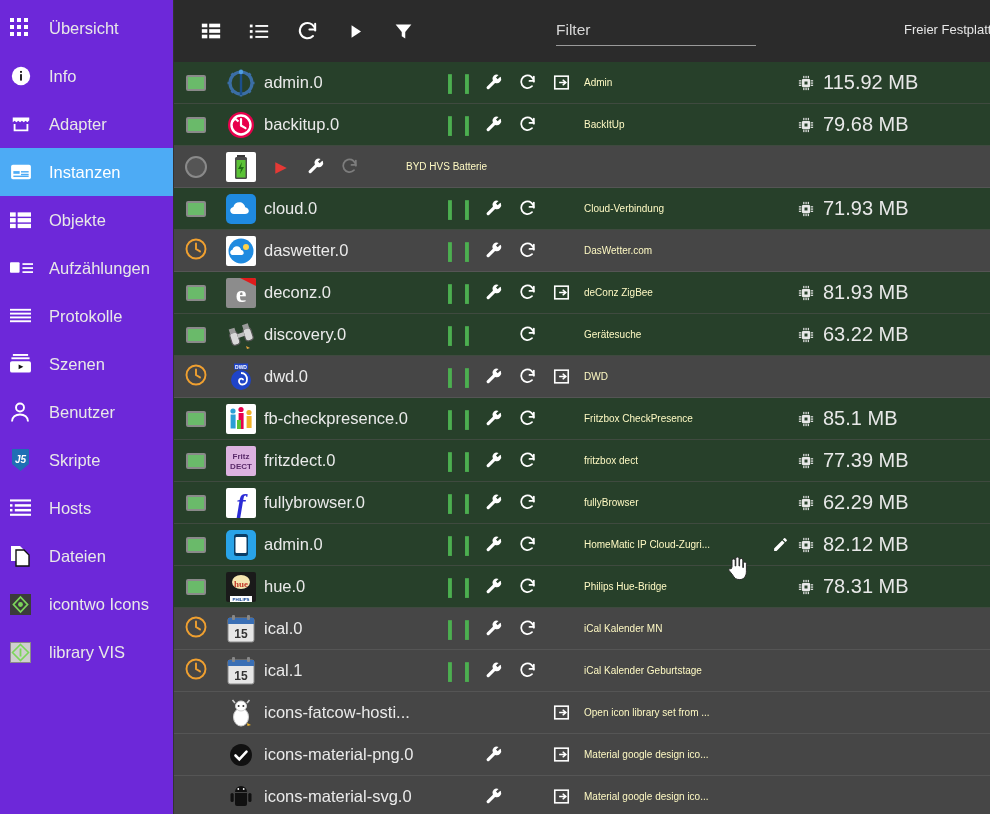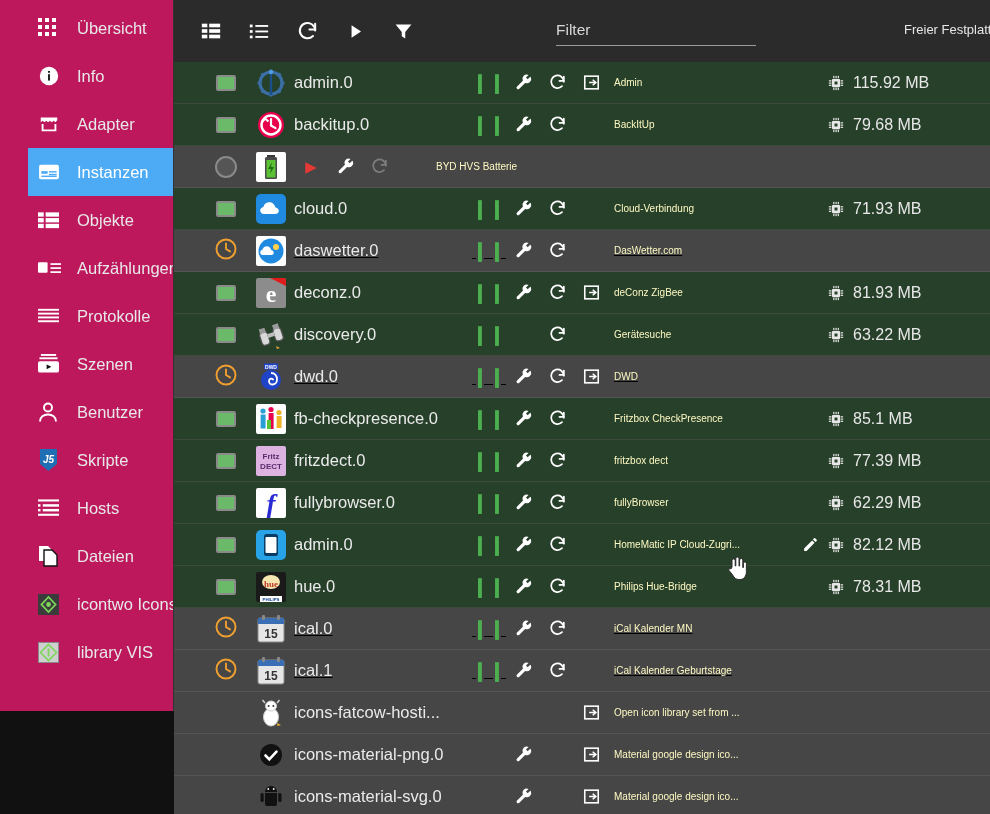--- a/index.html
+++ b/index.html
@@ -6,26 +6,25 @@
   html, body {
     width: 990px; height: 814px;
     background: #111111;
     font-family: "Liberation Sans", sans-serif;
     overflow: hidden;
   }
   .app { display: flex; width: 990px; height: 814px; }
 
   
   .sidebar {
-    width: 174px; min-width: 174px; height: 711px;
-    background: #be185d;
+    width: 174px; min-width: 174px; height: 814px;
+    background: #6d28d9;
     border-right: 1px solid #333;
     padding-top: 4px;
     overflow: hidden;
-    padding-left: 28px;
   }
   .nav-item {
     display: flex; align-items: center;
     height: 48px; padding-left: 10px;
     color: #e8e8e8; font-size: 16.5px;
     cursor: pointer; white-space: nowrap;
   }
   .nav-item.selected { background: #4dabf5; color: #ffffff; }
   .nav-ico {
     width: 28px; min-width: 28px; height: 24px;
@@ -74,33 +73,32 @@
     overflow: hidden; width: 86px;
   }
 
   
   .table { flex: 1; overflow: hidden; }
   .row {
     display: flex; align-items: center;
     height: 42px; min-height: 42px;
     border-bottom: 1px solid #3f4a3f;
     position: relative;
-    padding-left: 30px;
   }
   .row.run  { background: #27402a; }
   .row.stop { background: #464646; border-bottom: 1px solid #555; }
-  .row.sched{ background: #464646; border-bottom: 1px solid #555; text-decoration: underline; }
+  .row.sched{ background: #464646; border-bottom: 1px solid #555; }
   .row.none { background: #464646; border-bottom: 1px solid #555; }
 
   .c-status { width: 44px; min-width: 44px; display: flex; align-items: center; justify-content: center; }
   .c-icon   { width: 46px; min-width: 46px; display: flex; align-items: center; justify-content: center; }
   .c-name   { width: 178px; min-width: 178px; color: #eaeaea; font-size: 16.5px; white-space: nowrap; overflow: hidden; }
   .c-act    { width: 34px; min-width: 34px; display: flex; align-items: center; justify-content: center; }
   .c-title  { width: 185px; min-width: 185px; color: #fef9c3; font-size: 10px; white-space: nowrap; overflow: hidden; padding-left: 6px; }
-  .c-mem    { display: flex; align-items: center; color: #e8e8e8; font-size: 16px; white-space: nowrap; text-align: right; }
+  .c-mem    { display: flex; align-items: center; color: #e8e8e8; font-size: 20px; white-space: nowrap; text-align: right; }
   .c-pencil { width: 34px; min-width: 34px; display: flex; align-items: center; justify-content: center; }
 
   .sq-run {
     width: 20px; height: 16px; background: #6aba6a;
     border: 2px solid #8a8a8a; border-radius: 2px;
   }
   .circ-stop {
     width: 22px; height: 22px; border-radius: 50%;
     border: 2px solid #8a8a8a; background: #555;
   }

